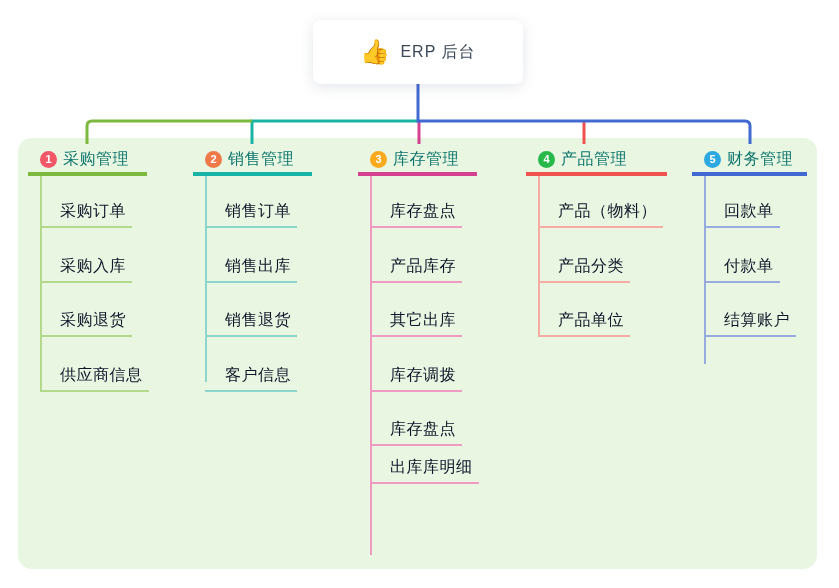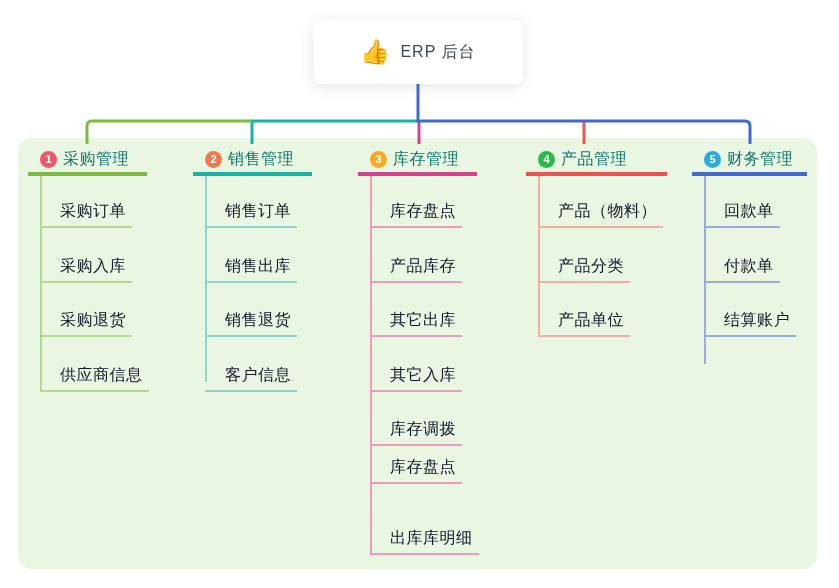--- a/index.html
+++ b/index.html
@@ -133,21 +133,20 @@
 
 <div class="branch b3">
   <div class="branch-title">
     <span class="badge">3</span>
     <span class="branch-label">库存管理</span>
   </div>
   <div class="branch-body">
     <div class="item">库存盘点</div>
     <div class="item">产品库存</div>
     <div class="item">其它出库</div>
-    <div class="item">其它入库</div>
     <div class="item">库存调拨</div>
     <div class="item">库存盘点</div>
     <div class="item">出库库明细</div>
   </div>
 </div>
 
 <div class="branch b4">
   <div class="branch-title">
     <span class="badge">4</span>
     <span class="branch-label">产品管理</span>

